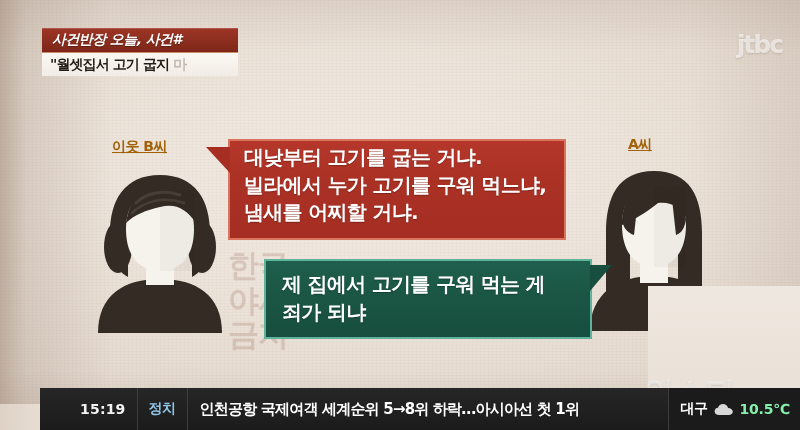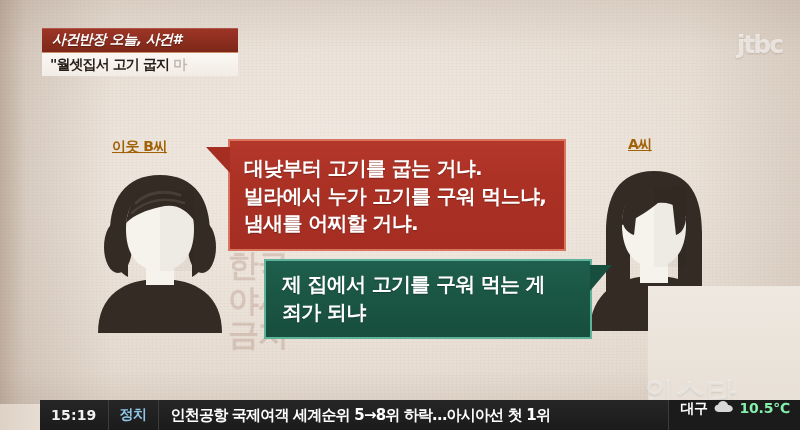--- a/index.html
+++ b/index.html
@@ -143,21 +143,21 @@
     box-sizing: border-box;
     color: #ffffff;
     font-weight: 700;
     letter-spacing: -0.7px;
     white-space: pre-line;
   }
   #bubble-red {
     left: 228px;
     top: 139px;
     width: 338px;
-    padding: 14px 14px 11px 14px;
+    padding: 3px 14px 11px 14px;
     background: linear-gradient(to bottom, #b4372a 0%, #ab3125 40%, #a52d21 100%);
     border: 2px solid #d9745e;
     font-size: 20px;
     line-height: 1.38;
     text-shadow: 0 1px 1px rgba(0,0,0,0.25);
   }
   #bubble-red::before {
     content: "";
     position: absolute;
     left: -24px;
@@ -234,24 +234,25 @@
     letter-spacing: 1px;
     text-shadow: 0 1px 2px rgba(0,0,0,0.10);
   }
 
   
   #ticker {
     position: absolute;
     left: 40px;
     right: 0;
     bottom: 0;
-    height: 30px;
+    height: 42px;
     display: flex;
     align-items: stretch;
     background: linear-gradient(to bottom, #262626 0%, #1b1b1b 100%);
+    padding-left: 29px;
   }
   #ticker .tk-time {
     display: flex; align-items: center; justify-content: center;
     padding: 0 11px;
     color: #f2f2f2;
     font-size: 14px;
     font-weight: 700;
     letter-spacing: 0.2px;
     border-right: 1px solid #3d3d3d;
   }
@@ -270,21 +271,21 @@
     display: flex; align-items: center;
     padding: 0 12px;
     color: #ffffff;
     font-size: 15px;
     font-weight: 700;
     letter-spacing: -0.8px;
     white-space: nowrap;
     overflow: hidden;
   }
   #ticker .tk-weather {
-    display: flex; gap: 6px;
+    display: flex; align-items: center; gap: 6px;
     padding: 0 10px 0 12px;
     border-left: 1px solid #3d3d3d;
     background: #1b1b1b;
   }
   #ticker .tk-region {
     color: #ffffff; font-size: 14px; font-weight: 700; letter-spacing: -0.5px;
   }
   #ticker .tk-temp {
     color: #86efac; font-size: 14px; font-weight: 700; letter-spacing: -0.2px;
   }

